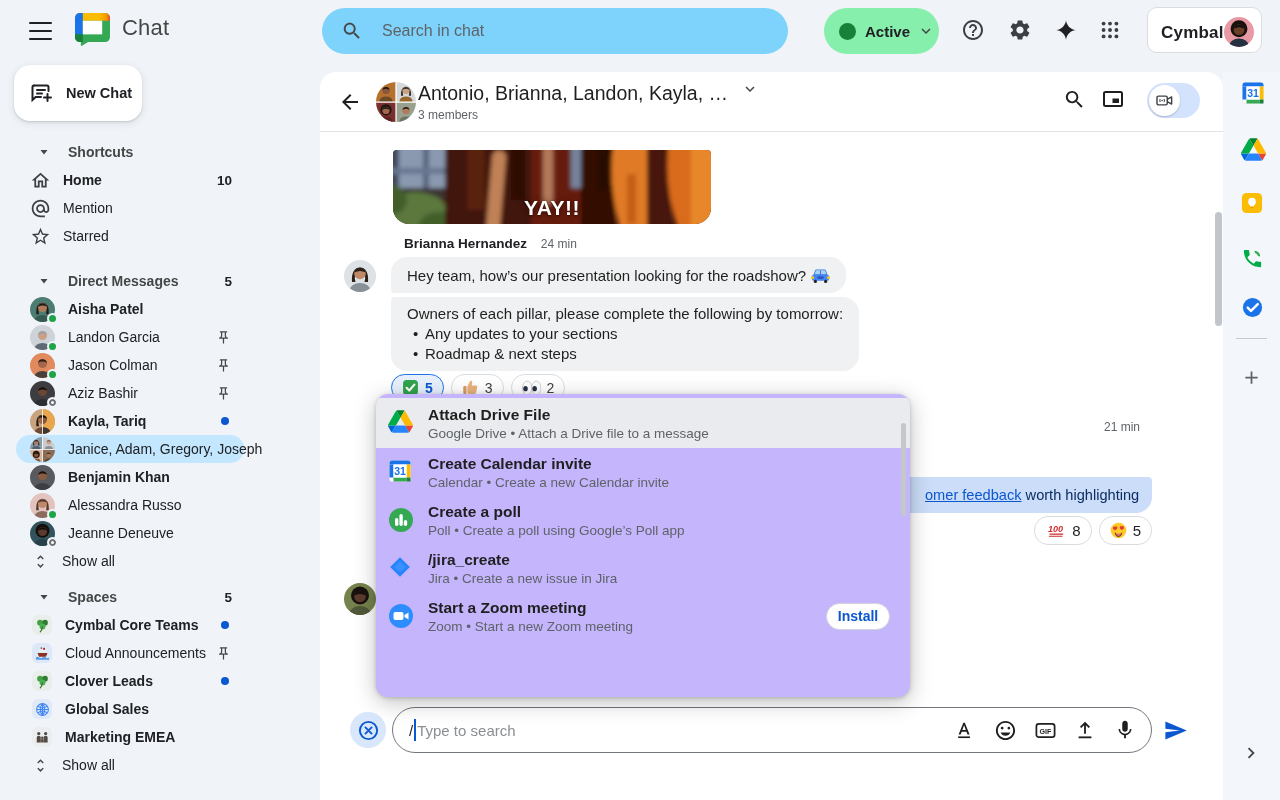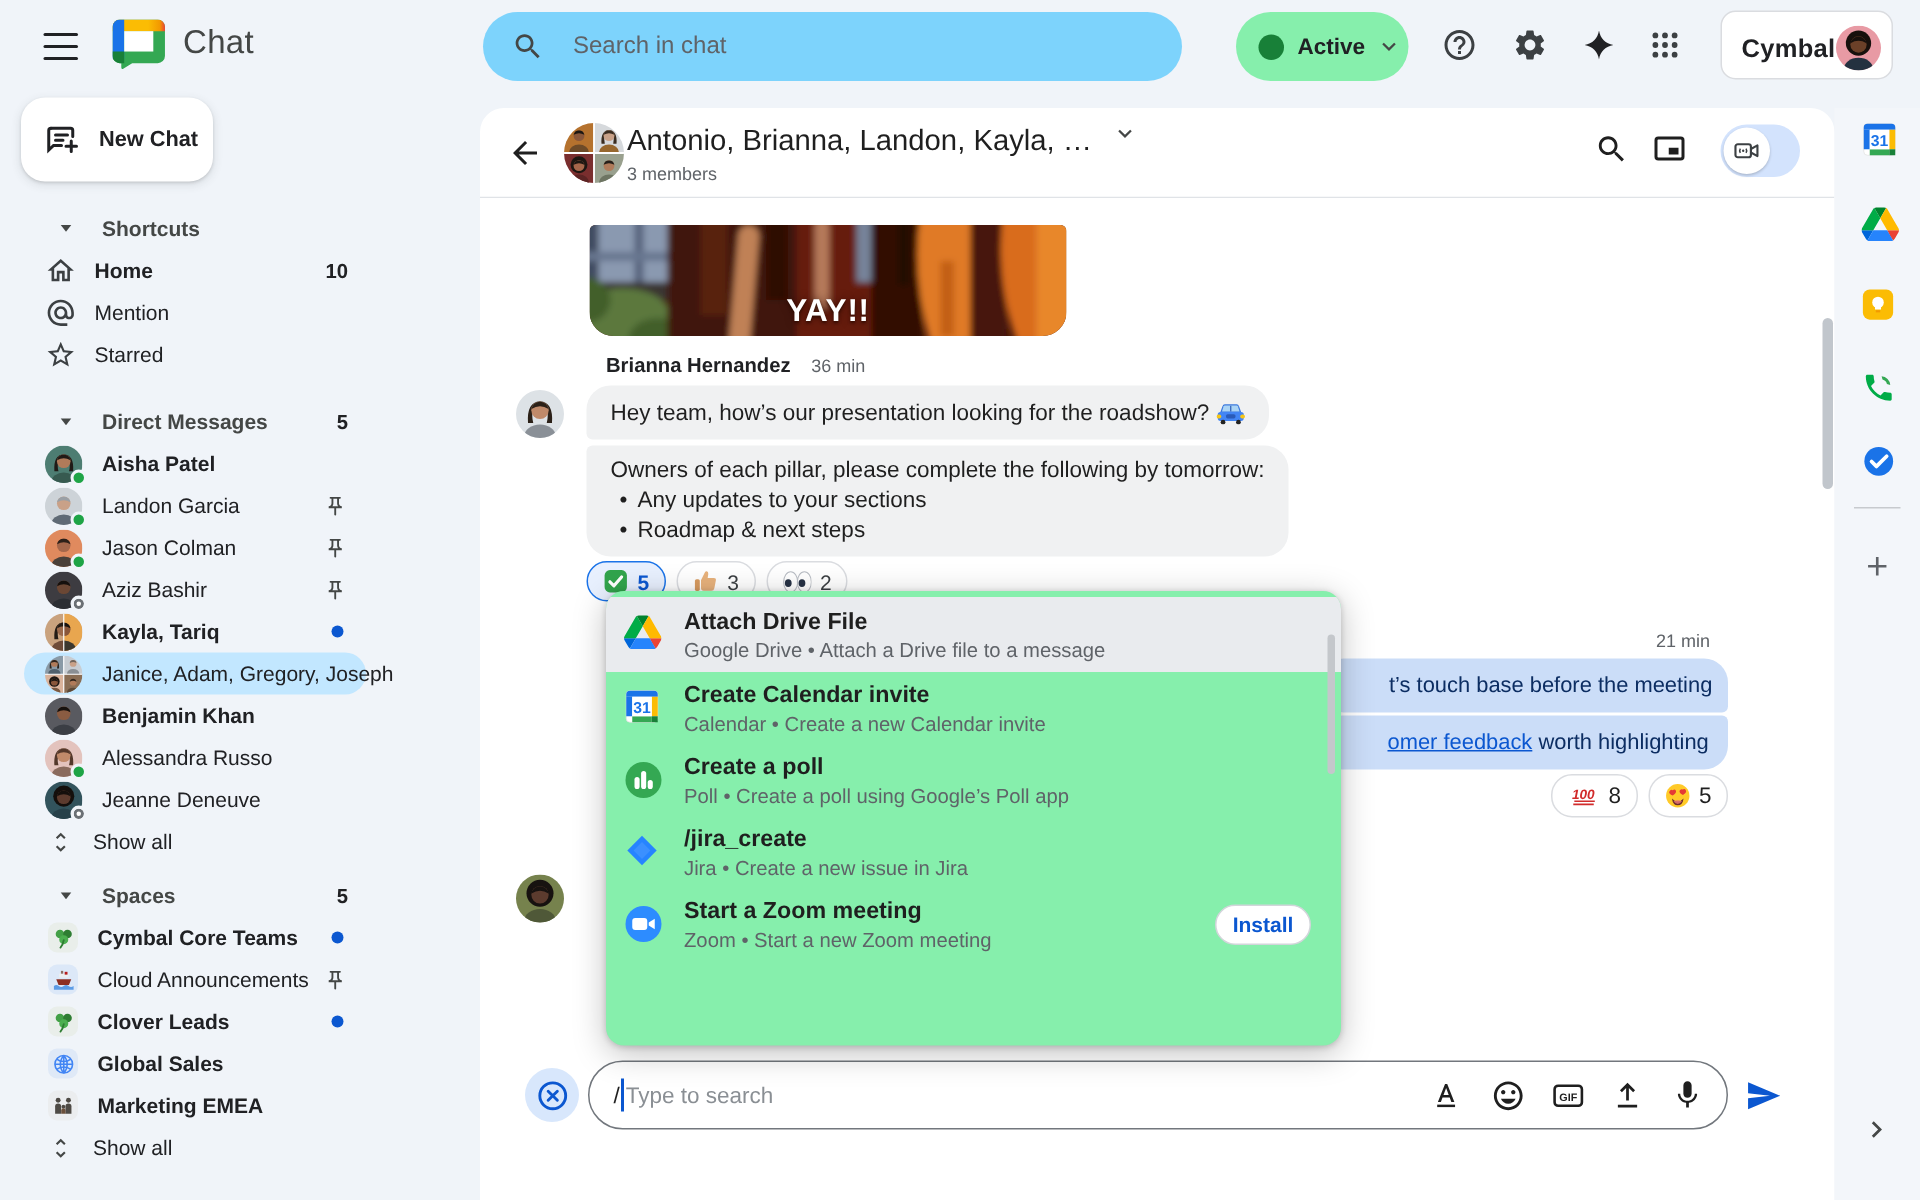--- a/index.html
+++ b/index.html
@@ -81,21 +81,21 @@
   .own-bubble { position:absolute; right:71px; background:#cbddf8; color:#0c2d62; font-size:14.6px; height:36px; display:flex; align-items:center; justify-content:flex-start; padding:0 0 0 46px; white-space:nowrap; }
   .own-b1 { top:367px; width:272px; border-radius:16px 16px 4px 16px; }
   .own-b2 { top:405px; width:273px; border-radius:16px 4px 16px 16px; }
   .own-b2 .lnk { color:#0b57d0; text-decoration:underline; white-space:pre; }
   .own-b2 .rest { white-space:pre; }
   .reactions2 { position:absolute; right:71px; top:444px; }
   .reactions2 .rpill { height:29px; border-radius:14px; font-size:15px; color:#1f1f1f; }
   .chat-scrollbar { position:absolute; left:895px; top:140px; width:7px; height:114px; background:#c1c6cc; border-radius:4px; cursor:pointer; }
 
   
-  .slash-menu { position:absolute; left:84px; top:322px; width:490px; height:303px; background:#86efac; border-radius:12px; box-shadow:0 5px 22px rgba(0,0,0,.25), 0 1px 4px rgba(0,0,0,.18); z-index:30; padding-top:4px; overflow:hidden; }
+  .slash-menu { position:absolute; left:56px; top:322px; width:534px; height:303px; background:#c4b5fd; border-radius:12px; box-shadow:0 5px 22px rgba(0,0,0,.25), 0 1px 4px rgba(0,0,0,.18); z-index:30; padding-top:4px; overflow:hidden; }
   .menu-item { position:relative; height:48px; display:flex; align-items:center; padding:0 20px 0 12px; cursor:pointer; }
   .menu-item.hl { background:#e9ebee; height:50px; }
   .menu-icon { width:26px; height:26px; flex:none; }
   .menu-texts { margin-left:14px; flex:1; min-width:0; }
   .menu-title { font-size:15.5px; font-weight:700; color:#1f1f1f; line-height:19px; }
   .menu-desc { font-size:13.5px; color:#5f6368; line-height:17px; margin-top:1px; white-space:nowrap; }
   .menu-action { flex:none; margin-left:12px; width:64px; height:27px; border:1px solid #d2d5da; border-radius:14px; background:#fff; color:#0b57d0; font-weight:700; font-size:14px; font-family:inherit; cursor:pointer; }
   .menu-scrollbar { position:absolute; right:4px; top:29px; width:5px; height:93px; background:#c4c7cb; border-radius:3px; }
 
   
@@ -775,21 +775,21 @@
      <rect x="298" y="-10" width="24" height="96" fill="#e8872c"></rect>
      <rect x="234" y="24" width="9" height="50" fill="#c25f16"></rect>
      <rect x="206" y="-8" width="7" height="48" fill="#230902"></rect>
    </g>
         </svg></span>
     <div class="gif-caption">YAY!!</div>
   </div>
 
   <div class="msg-author-row">
     <span class="msg-author">Brianna Hernandez</span>
-    <span class="msg-time">36 min</span>
+    <span class="msg-time">24 min</span>
   </div>
   <span class="msg-avatar1">
       <svg width="32" height="32" viewBox="0 0 32 32">
     <defs>
           <clipPath id="cpc12">
             <circle cx="16" cy="16" r="16"></circle>
           </clipPath>
     <clipPath id="cph12">
             <rect x="16" y="0" width="16" height="32"></rect>
           </clipPath>
@@ -855,23 +855,20 @@
             <ellipse cx="19.5" cy="10" rx="6.4" ry="9.4" fill="#fff" stroke="#b9bdc4" stroke-width="1"></ellipse>
             <ellipse cx="4.8" cy="11" rx="3.1" ry="3.6" fill="#273245"></ellipse>
             <ellipse cx="17.3" cy="11" rx="3.1" ry="3.6" fill="#273245"></ellipse>
           </svg>
         </span>
         <span>2</span>
       </button>
     </div>
 
   <div class="own-time">21 min</div>
-  <div class="own-bubble own-b1">
-    <span>t’s touch base before the meeting</span>
-  </div>
   <div class="own-bubble own-b2">
     <span class="lnk">omer feedback</span>
       <span class="rest"> worth highlighting</span>
   </div>
   <div class="reactions reactions2" id="reactions2">
       <button class="rpill">
         <span style="display: flex;">
           <svg width="21" height="14" viewBox="0 0 30 20">
             <text x="15" y="12" text-anchor="middle" font-size="13" font-weight="bold" font-style="italic" fill="#d12b2b" font-family="Liberation Sans,sans-serif">100</text>
             <path d="M6.5 14.5 H26 M5.5 17.5 H25" stroke="#d12b2b" stroke-width="1.6"></path>

